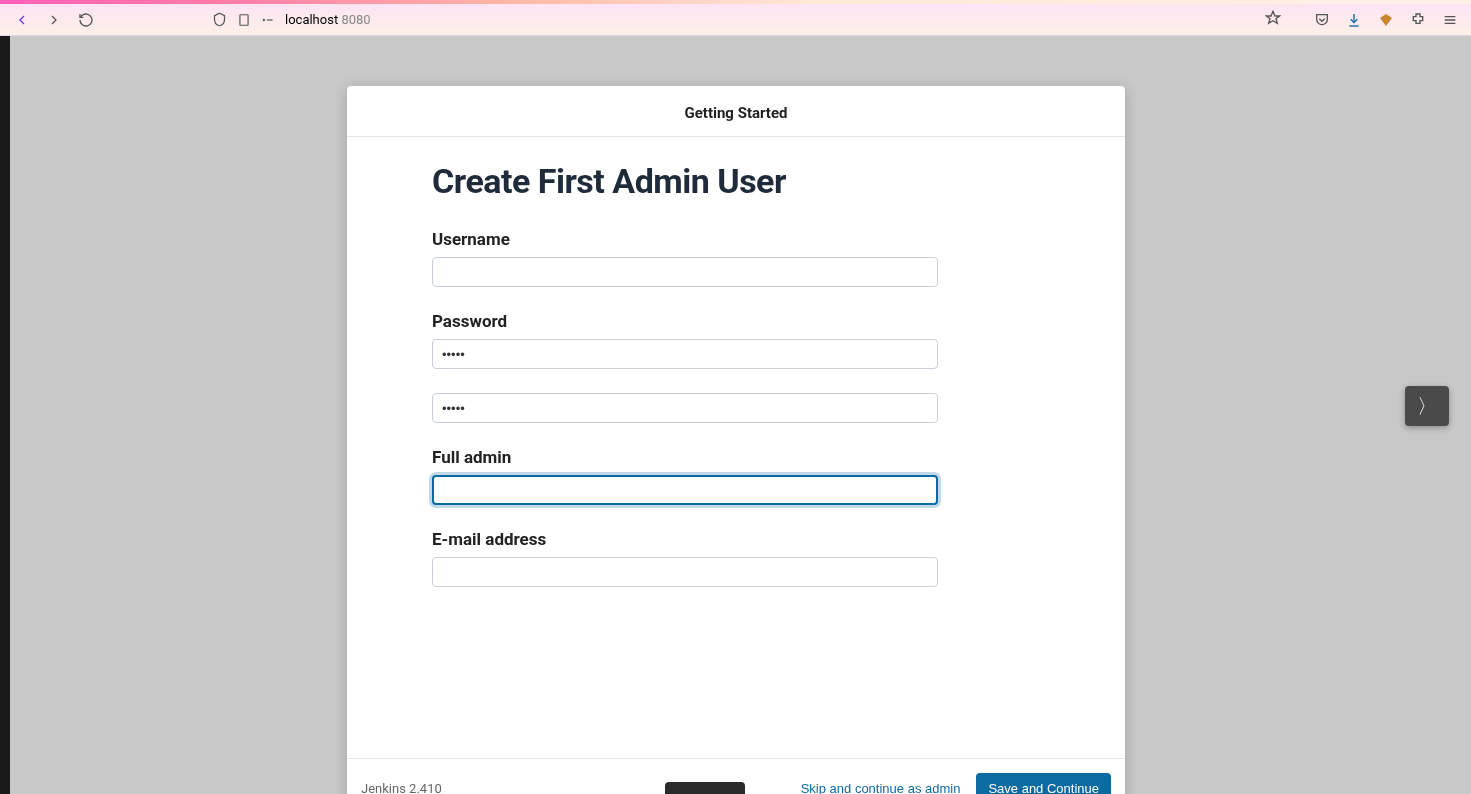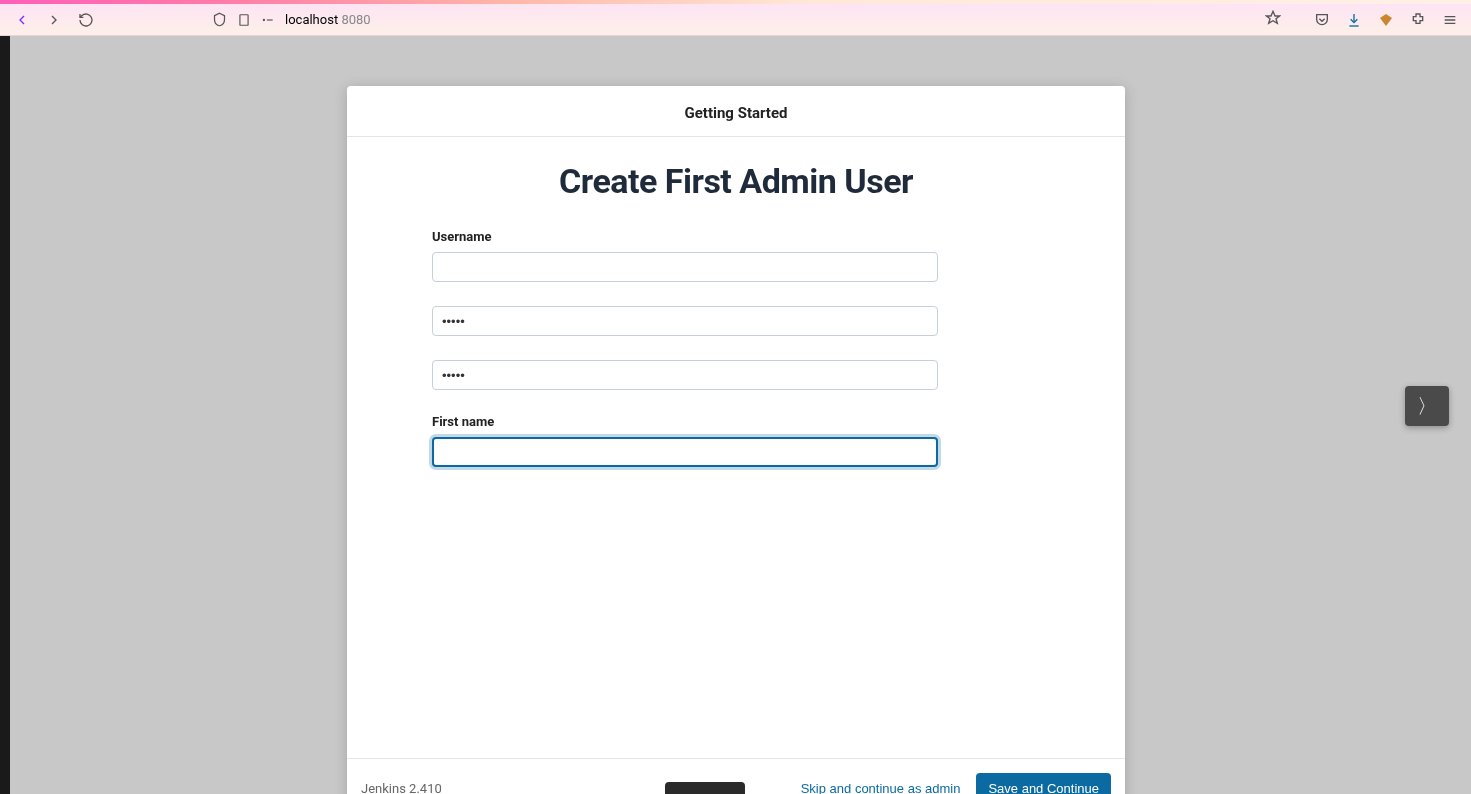--- a/index.html
+++ b/index.html
@@ -23,24 +23,24 @@
     .tb-icon { width: 26px; height: 24px; display:flex; align-items:center; justify-content:center; }
     
     .content-area { position: relative; background: #c8c8c8; height: calc(100% - 36px); }
     .left-black { position:absolute; left:0; top:0; width:10px; height:100%; background:#1a1a1a; }
     
     .modal { position: absolute; left: 347px; top: 50px; width: 778px; height: 732px; background: #fff; border-radius: 4px; box-shadow: 0 2px 14px rgba(0,0,0,0.18); display:flex; flex-direction:column; }
     .modal-header { padding: 18px 14px 14px; border-bottom: 1px solid #e5e5e5; text-align: center; }
     .modal-header h3 { font-size: 15px; font-weight: 700; color: #222; }
     
     .modal-body { flex: 1; padding: 24px 85px 10px; overflow:hidden; }
-    .page-title { font-size: 34px; font-weight: 700; color: #1f2b3a; letter-spacing: -0.5px; margin-bottom: 28px; text-align: center; }
+    .page-title { font-size: 34px; font-weight: 700; color: #1f2b3a; letter-spacing: -0.5px; margin-bottom: 28px; }
     
     .form-group { margin-bottom: 24px; }
-    .form-label { display:block; font-size: 13px; font-weight: 700; color: #222; margin-bottom: 8px; }
+    .form-label { display:block; font-size: 17px; font-weight: 700; color: #222; margin-bottom: 8px; }
     .form-input { width: 100%; max-width: 506px; height: 30px; padding: 5px 9px; font-size: 13px; border: 1px solid #c7d0d9; border-radius: 4px; background:#fff; color:#333; }
     .form-input.focused { border: 2px solid #0b6aa2; box-shadow: 0 0 0 3px rgba(11,106,162,0.25); outline:none; }
     .form-input.blurred { color: transparent; text-shadow: 0 0 6px rgba(80,80,80,0.6); }
     
     .modal-footer { border-top: 1px solid #e5e5e5; padding: 14px 14px 14px 14px; display:flex; align-items:center; }
     .footer-version { font-size: 13px; color: #666; }
     .footer-actions { margin-left:auto; display:flex; gap:16px; align-items:center; }
     .link-btn { color: #0b6aa2; font-size: 13px; text-decoration:none; cursor:pointer; background:none; border:none; }
     .primary-btn { background: #0b6aa2; color:#fff; border:none; border-radius:4px; padding: 8px 12px; font-size: 13px; cursor:pointer; }
     
@@ -136,32 +136,37 @@
 
     <div class="modal-body">
       <h1 class="page-title">Create First Admin User</h1>
 
       <div class="form-group">
         <label class="form-label">Username</label>
         <input type="text" class="form-input blurred" value="" style="">
       </div>
 
       <div class="form-group">
+        <label class="form-label">Password</label>
         <input type="text" class="form-input" value="•••••" style="">
       </div>
 
       <div class="form-group">
         <input type="text" class="form-input" value="•••••" style="">
       </div>
 
       <div class="form-group">
-        <label class="form-label">First name</label>
+        <label class="form-label">Full admin</label>
         <input type="text" class="form-input focused blurred" value="" style="">
       </div>
 
+      <div class="form-group">
+        <label class="form-label">E-mail address</label>
+        <input type="text" class="form-input blurred" value="" style="">
+      </div>
     </div>
 
     <div class="modal-footer">
       <span class="footer-version">Jenkins 2.410</span>
       <div class="footer-actions">
         <button class="link-btn">Skip and continue as admin</button>
         <button class="primary-btn">Save and Continue</button>
       </div>
     </div>
   </div>

